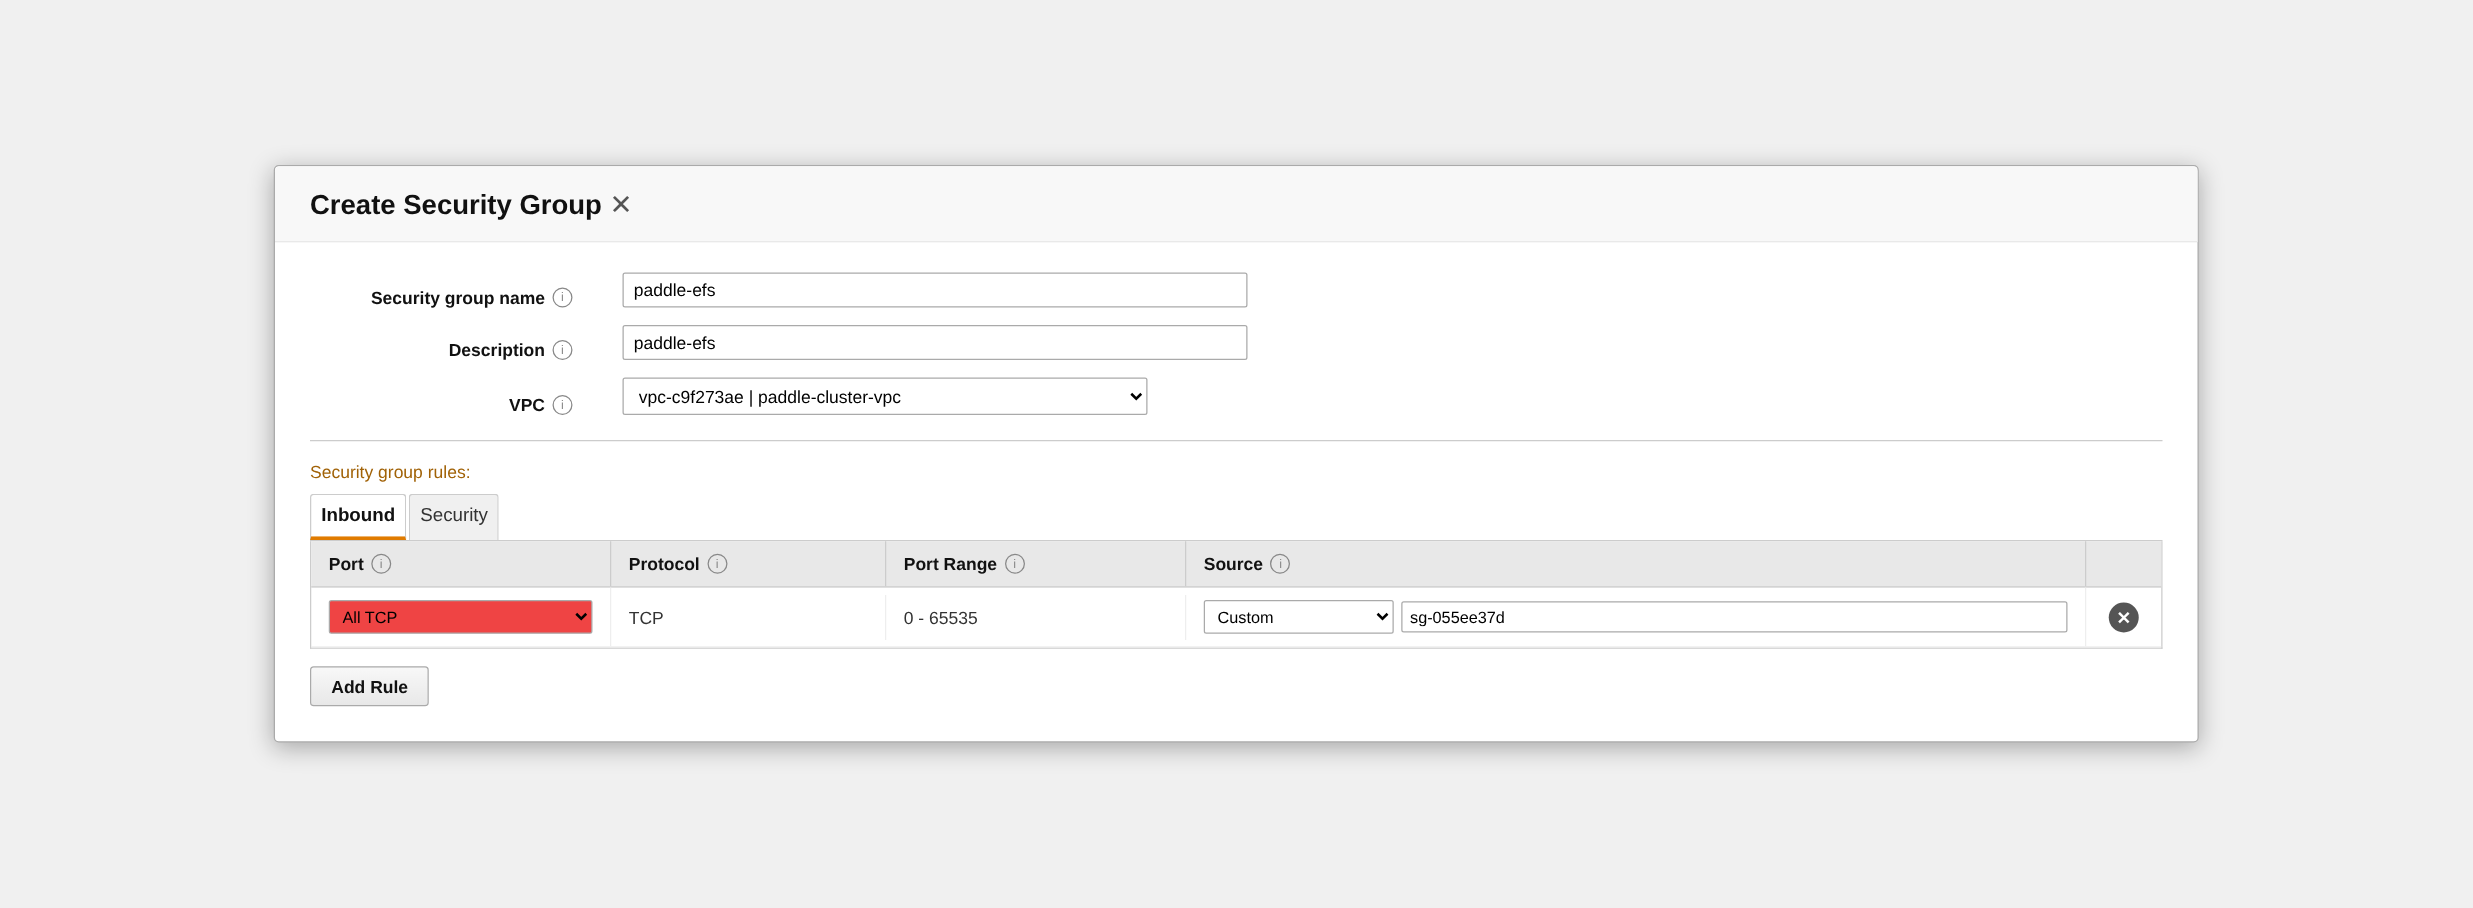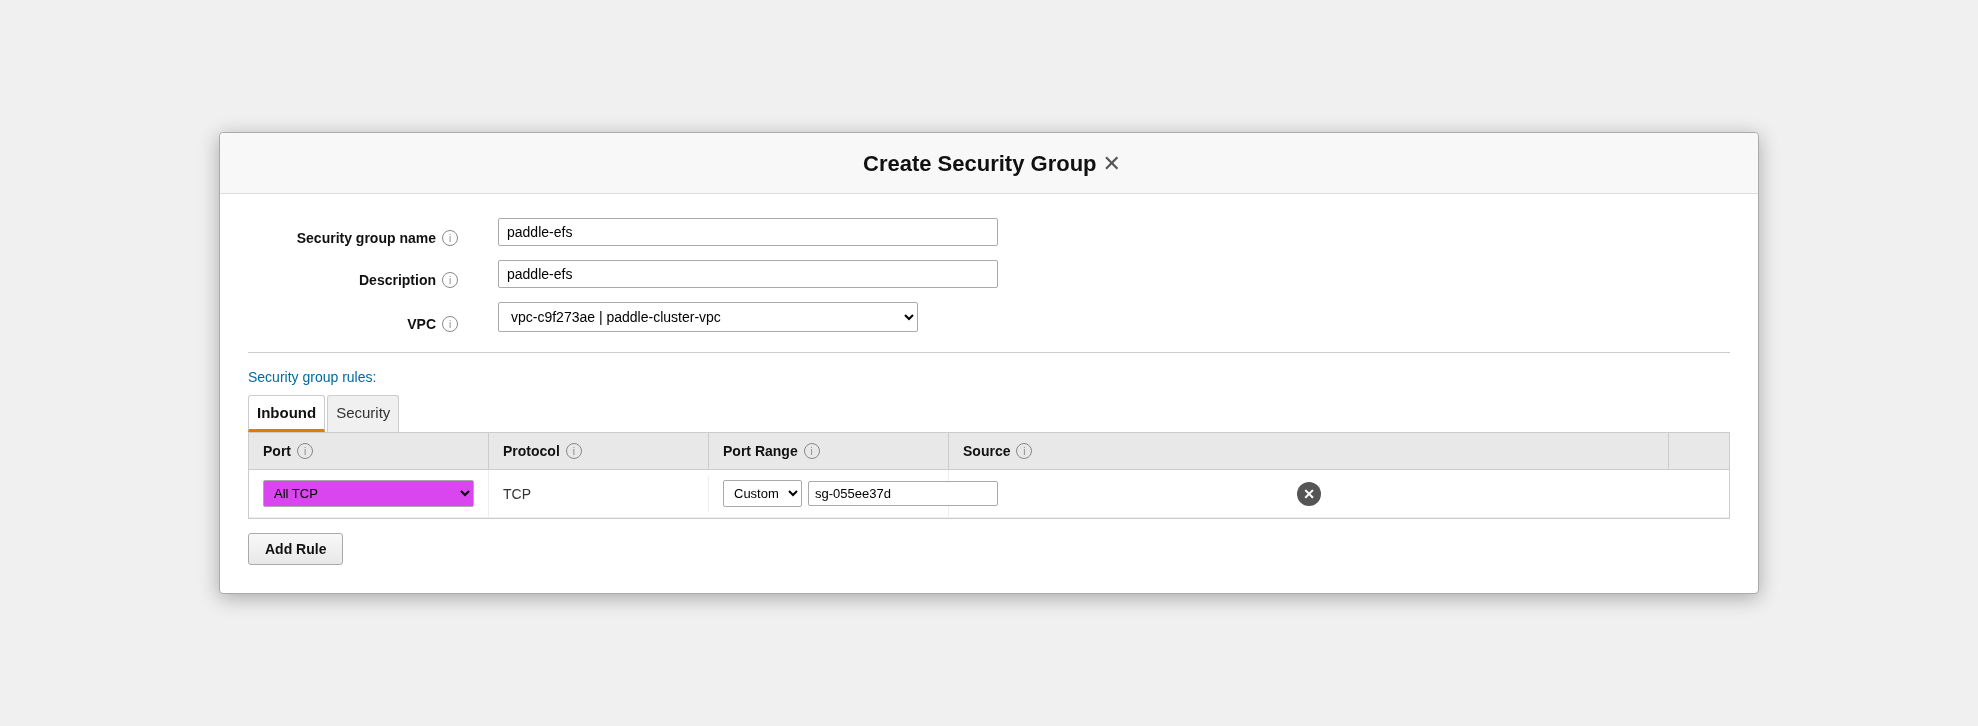--- a/index.html
+++ b/index.html
@@ -20,21 +20,21 @@
       border-radius: 4px;
       width: 1540px;
       padding: 0;
       position: relative;
       box-shadow: 0 4px 20px rgba(0,0,0,0.3);
     }
 
     .dialog-header {
       display: flex;
       align-items: center;
-      justify-content: center;
+      justify-content: flex-start;
       padding: 18px 16px 16px 28px;
       border-bottom: 1px solid #ddd;
       background: #f8f8f8;
       border-radius: 4px 4px 0 0;
     }
 
     .dialog-title {
       font-size: 22px;
       font-weight: bold;
       color: #111;
@@ -113,21 +113,21 @@
       appearance: auto;
     }
 
     .rules-section {
       border-top: 1px solid #ccc;
       padding-top: 16px;
     }
 
     .rules-label {
       font-size: 14px;
-      color: #0369a1;
+      color: #a16207;
       margin-bottom: 10px;
     }
 
     .tabs {
       display: flex;
       border-bottom: 1px solid #ccc;
       margin-bottom: 0;
     }
 
     .tab {
@@ -194,21 +194,21 @@
     .table-cell:last-child {
       border-right: none;
       justify-content: center;
     }
 
     .cell-select {
       border: 1px solid #aaa;
       border-radius: 2px;
       padding: 4px 6px;
       font-size: 13px;
-      background: #d946ef;
+      background: #ef4444;
       cursor: pointer;
       width: 100%;
       appearance: auto;
     }
 
     .cell-text {
       font-size: 14px;
       color: #333;
     }
 
@@ -345,20 +345,23 @@
         <div class="table-row-data">
           <div class="table-cell">
             <select class="cell-select">
               <option>All TCP</option>
             </select>
           </div>
           <div class="table-cell">
             <span class="cell-text">TCP</span>
           </div>
           <div class="table-cell">
+            <span class="cell-text">0 - 65535</span>
+          </div>
+          <div class="table-cell">
             <select class="source-select">
               <option>Custom</option>
             </select>
             <input class="source-input" type="text" value="sg-055ee37d" style="">
           </div>
           <div class="table-cell">
             <button class="delete-btn">
               <span class="delete-icon">✕</span>
             </button>
           </div>

